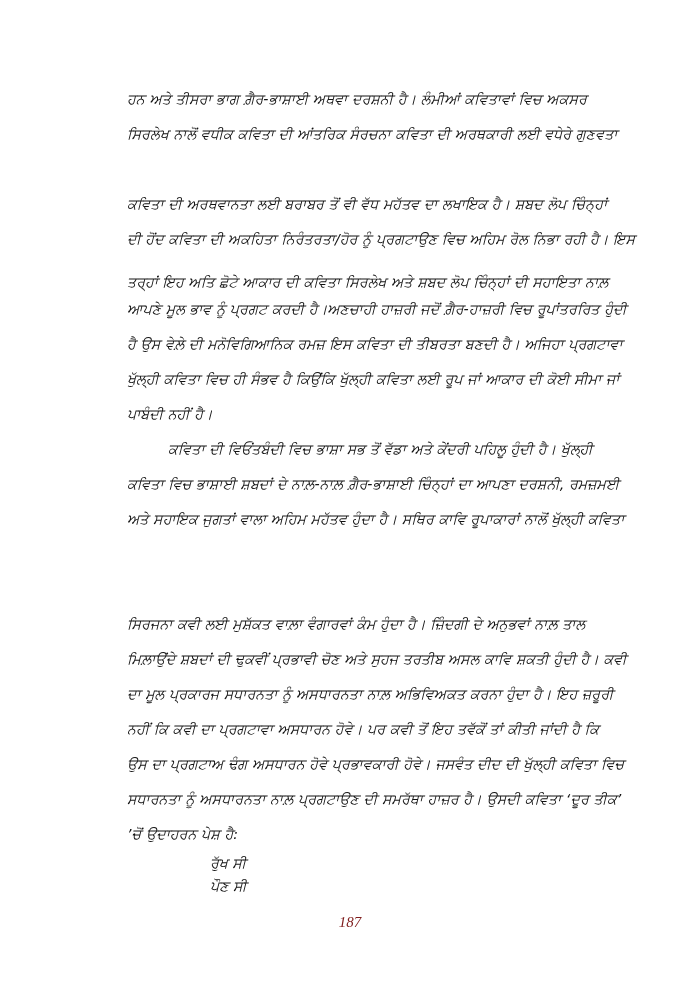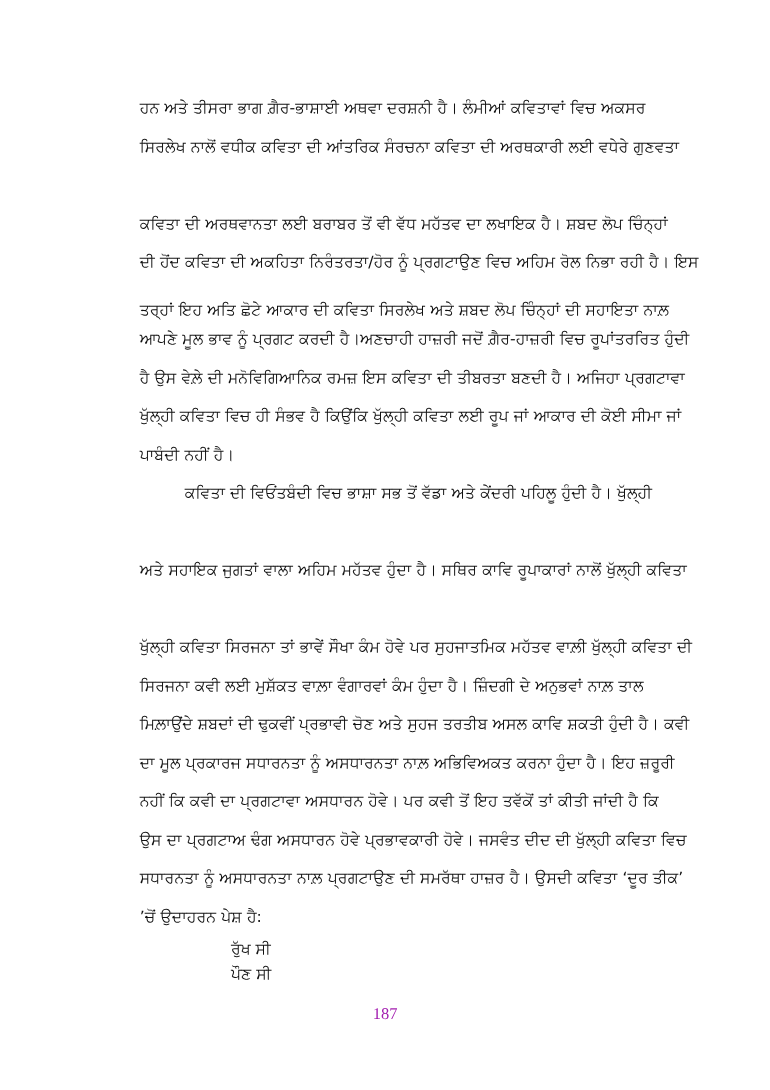--- a/index.html
+++ b/index.html
@@ -14,20 +14,21 @@
     overflow: hidden;
     font-family: "DejaVu Sans", sans-serif;
     color: #111111;
   }
   .page {
     position: absolute;
     left: 0; top: 0;
     width: 619px;
     height: 991px;
     background: #ffffff;
+    font-style: italic;
   }
   .line {
     position: absolute;
     left: 127px;
     width: 453px;
     font-size: 14.2px;
     line-height: 20px;
     white-space: nowrap;
     text-align: justify;
     text-align-last: justify;
@@ -48,41 +49,41 @@
     white-space: nowrap;
   }
   .page-number {
     position: absolute;
     left: 0;
     width: 700px;
     top: 914px;
     text-align: center;
     font-family: "Liberation Serif", serif;
     font-size: 15px;
-    color: #a21caf;
+    color: #7f1d1d;
   }
 </style>
 </head>
 <body>
 
 <div class="page">
 
   <div class="line" style="top:89px">ਹਨ ਅਤੇ ਤੀਸਰਾ ਭਾਗ ਗ਼ੈਰ-ਭਾਸ਼ਾਈ ਅਥਵਾ ਦਰਸ਼ਨੀ ਹੈ। ਲੰਮੀਆਂ ਕਵਿਤਾਵਾਂ ਵਿਚ ਅਕਸਰ</div>
   <div class="line" style="top:124px">ਸਿਰਲੇਖ ਨਾਲੋਂ ਵਧੀਕ ਕਵਿਤਾ ਦੀ ਆਂਤਰਿਕ ਸੰਰਚਨਾ ਕਵਿਤਾ ਦੀ ਅਰਥਕਾਰੀ ਲਈ ਵਧੇਰੇ ਗੁਣਵਤਾ</div>
   <div class="line" style="top:229px">ਦੀ ਹੋਂਦ ਕਵਿਤਾ ਦੀ ਅਕਹਿਤਾ ਨਿਰੰਤਰਤਾ/ਹੋਰ ਨੂੰ ਪ੍ਰਗਟਾਉਣ ਵਿਚ ਅਹਿਮ ਰੋਲ ਨਿਭਾ ਰਹੀ ਹੈ। ਇਸ</div>
   <div class="line" style="top:194px">ਕਵਿਤਾ ਦੀ ਅਰਥਵਾਨਤਾ ਲਈ ਬਰਾਬਰ ਤੋਂ ਵੀ ਵੱਧ ਮਹੱਤਵ ਦਾ ਲਖਾਇਕ ਹੈ। ਸ਼ਬਦ ਲੋਪ ਚਿੰਨ੍ਹਾਂ</div>
   <div class="line" style="top:272px">ਤਰ੍ਹਾਂ ਇਹ ਅਤਿ ਛੋਟੇ ਆਕਾਰ ਦੀ ਕਵਿਤਾ ਸਿਰਲੇਖ ਅਤੇ ਸ਼ਬਦ ਲੋਪ ਚਿੰਨ੍ਹਾਂ ਦੀ ਸਹਾਇਤਾ ਨਾਲ਼</div>
   <div class="line" style="top:299px">ਆਪਣੇ ਮੂਲ ਭਾਵ ਨੂੰ ਪ੍ਰਗਟ ਕਰਦੀ ਹੈ।ਅਣਚਾਹੀ ਹਾਜ਼ਰੀ ਜਦੋਂ ਗ਼ੈਰ-ਹਾਜ਼ਰੀ ਵਿਚ ਰੂਪਾਂਤਰਰਿਤ ਹੁੰਦੀ</div>
   <div class="line" style="top:334px">ਹੈ ਉਸ ਵੇਲ਼ੇ ਦੀ ਮਨੋਵਿਗਿਆਨਿਕ ਰਮਜ਼ ਇਸ ਕਵਿਤਾ ਦੀ ਤੀਬਰਤਾ ਬਣਦੀ ਹੈ। ਅਜਿਹਾ ਪ੍ਰਗਟਾਵਾ</div>
   <div class="line" style="top:369px">ਖੁੱਲ੍ਹੀ ਕਵਿਤਾ ਵਿਚ ਹੀ ਸੰਭਵ ਹੈ ਕਿਉਂਕਿ ਖੁੱਲ੍ਹੀ ਕਵਿਤਾ ਲਈ ਰੂਪ ਜਾਂ ਆਕਾਰ ਦੀ ਕੋਈ ਸੀਮਾ ਜਾਂ</div>
   <div class="line last" style="top:404px">ਪਾਬੰਦੀ ਨਹੀਂ ਹੈ।</div>
 
   <div class="line indent" style="top:439px">ਕਵਿਤਾ ਦੀ ਵਿਓਂਤਬੰਦੀ ਵਿਚ ਭਾਸ਼ਾ ਸਭ ਤੋਂ ਵੱਡਾ ਅਤੇ ਕੇਂਦਰੀ ਪਹਿਲੂ ਹੁੰਦੀ ਹੈ। ਖੁੱਲ੍ਹੀ</div>
+  <div class="line" style="top:474px">ਕਵਿਤਾ ਵਿਚ ਭਾਸ਼ਾਈ ਸ਼ਬਦਾਂ ਦੇ ਨਾਲ਼-ਨਾਲ਼ ਗ਼ੈਰ-ਭਾਸ਼ਾਈ ਚਿੰਨ੍ਹਾਂ ਦਾ ਆਪਣਾ ਦਰਸ਼ਨੀ, ਰਮਜ਼ਮਈ</div>
   <div class="line" style="top:509px">ਅਤੇ ਸਹਾਇਕ ਜੁਗਤਾਂ ਵਾਲਾ ਅਹਿਮ ਮਹੱਤਵ ਹੁੰਦਾ ਹੈ। ਸਥਿਰ ਕਾਵਿ ਰੂਪਾਕਾਰਾਂ ਨਾਲੋਂ ਖੁੱਲ੍ਹੀ ਕਵਿਤਾ</div>
-  <div class="line" style="top:579px">ਖੁੱਲ੍ਹੀ ਕਵਿਤਾ ਸਿਰਜਨਾ ਤਾਂ ਭਾਵੇਂ ਸੌਖਾ ਕੰਮ ਹੋਵੇ ਪਰ ਸੁਹਜਾਤਮਿਕ ਮਹੱਤਵ ਵਾਲ਼ੀ ਖੁੱਲ੍ਹੀ ਕਵਿਤਾ ਦੀ</div>
   <div class="line" style="top:614px">ਸਿਰਜਨਾ ਕਵੀ ਲਈ ਮੁਸ਼ੱਕਤ ਵਾਲ਼ਾ ਵੰਗਾਰਵਾਂ ਕੰਮ ਹੁੰਦਾ ਹੈ। ਜ਼ਿੰਦਗੀ ਦੇ ਅਨੁਭਵਾਂ ਨਾਲ਼ ਤਾਲ</div>
   <div class="line" style="top:649px">ਮਿਲ਼ਾਉਂਦੇ ਸ਼ਬਦਾਂ ਦੀ ਢੁਕਵੀਂ ਪ੍ਰਭਾਵੀ ਚੋਣ ਅਤੇ ਸੁਹਜ ਤਰਤੀਬ ਅਸਲ ਕਾਵਿ ਸ਼ਕਤੀ ਹੁੰਦੀ ਹੈ। ਕਵੀ</div>
   <div class="line" style="top:684px">ਦਾ ਮੂਲ ਪ੍ਰਕਾਰਜ ਸਧਾਰਨਤਾ ਨੂੰ ਅਸਧਾਰਨਤਾ ਨਾਲ਼ ਅਭਿਵਿਅਕਤ ਕਰਨਾ ਹੁੰਦਾ ਹੈ। ਇਹ ਜ਼ਰੂਰੀ</div>
   <div class="line" style="top:719px">ਨਹੀਂ ਕਿ ਕਵੀ ਦਾ ਪ੍ਰਗਟਾਵਾ ਅਸਧਾਰਨ ਹੋਵੇ। ਪਰ ਕਵੀ ਤੋਂ ਇਹ ਤਵੱਕੋਂ ਤਾਂ ਕੀਤੀ ਜਾਂਦੀ ਹੈ ਕਿ</div>
   <div class="line" style="top:754px">ਉਸ ਦਾ ਪ੍ਰਗਟਾਅ ਢੰਗ ਅਸਧਾਰਨ ਹੋਵੇ ਪ੍ਰਭਾਵਕਾਰੀ ਹੋਵੇ। ਜਸਵੰਤ ਦੀਦ ਦੀ ਖੁੱਲ੍ਹੀ ਕਵਿਤਾ ਵਿਚ</div>
   <div class="line" style="top:789px">ਸਧਾਰਨਤਾ ਨੂੰ ਅਸਧਾਰਨਤਾ ਨਾਲ਼ ਪ੍ਰਗਟਾਉਣ ਦੀ ਸਮਰੱਥਾ ਹਾਜ਼ਰ ਹੈ। ਉਸਦੀ ਕਵਿਤਾ ‘ਦੂਰ ਤੀਕ’</div>
   <div class="line last" style="top:824px">’ਚੋਂ ਉਦਾਹਰਨ ਪੇਸ਼ ਹੈ:</div>
 
   <div class="poem-line" style="top:841px; margin-top:12px">ਰੁੱਖ ਸੀ</div>
   <div class="poem-line" style="top:876px">ਪੌਣ ਸੀ</div>

